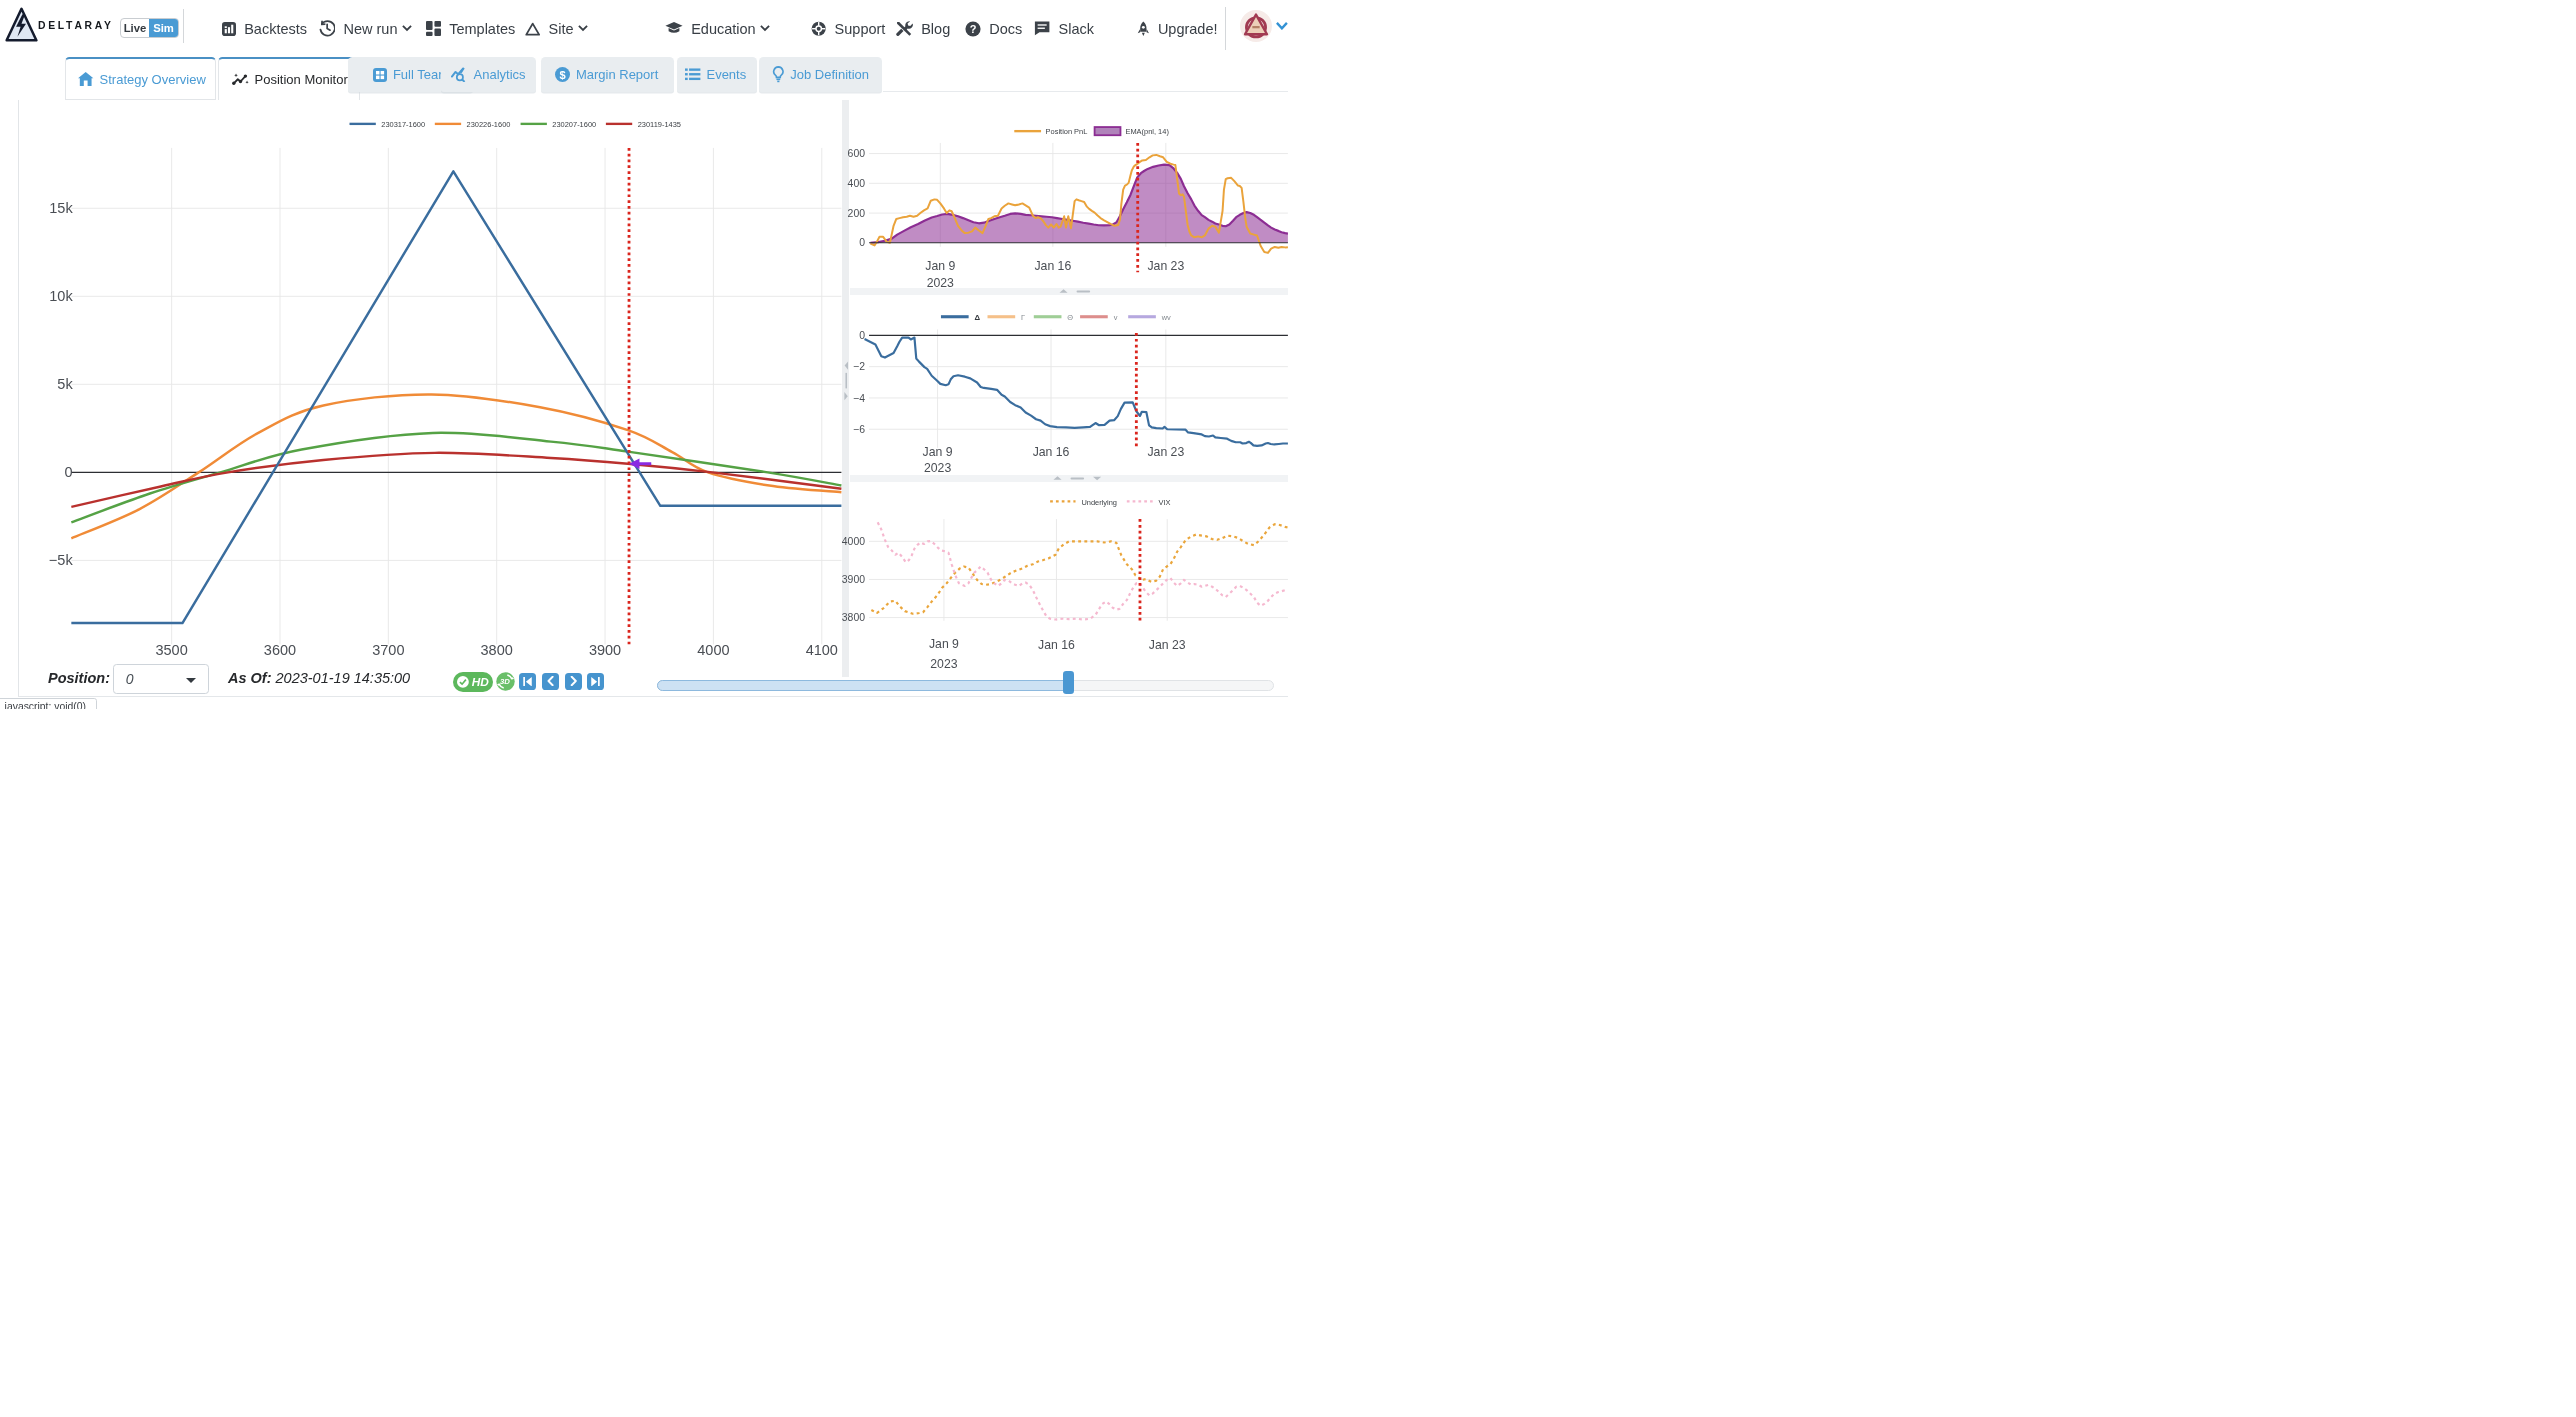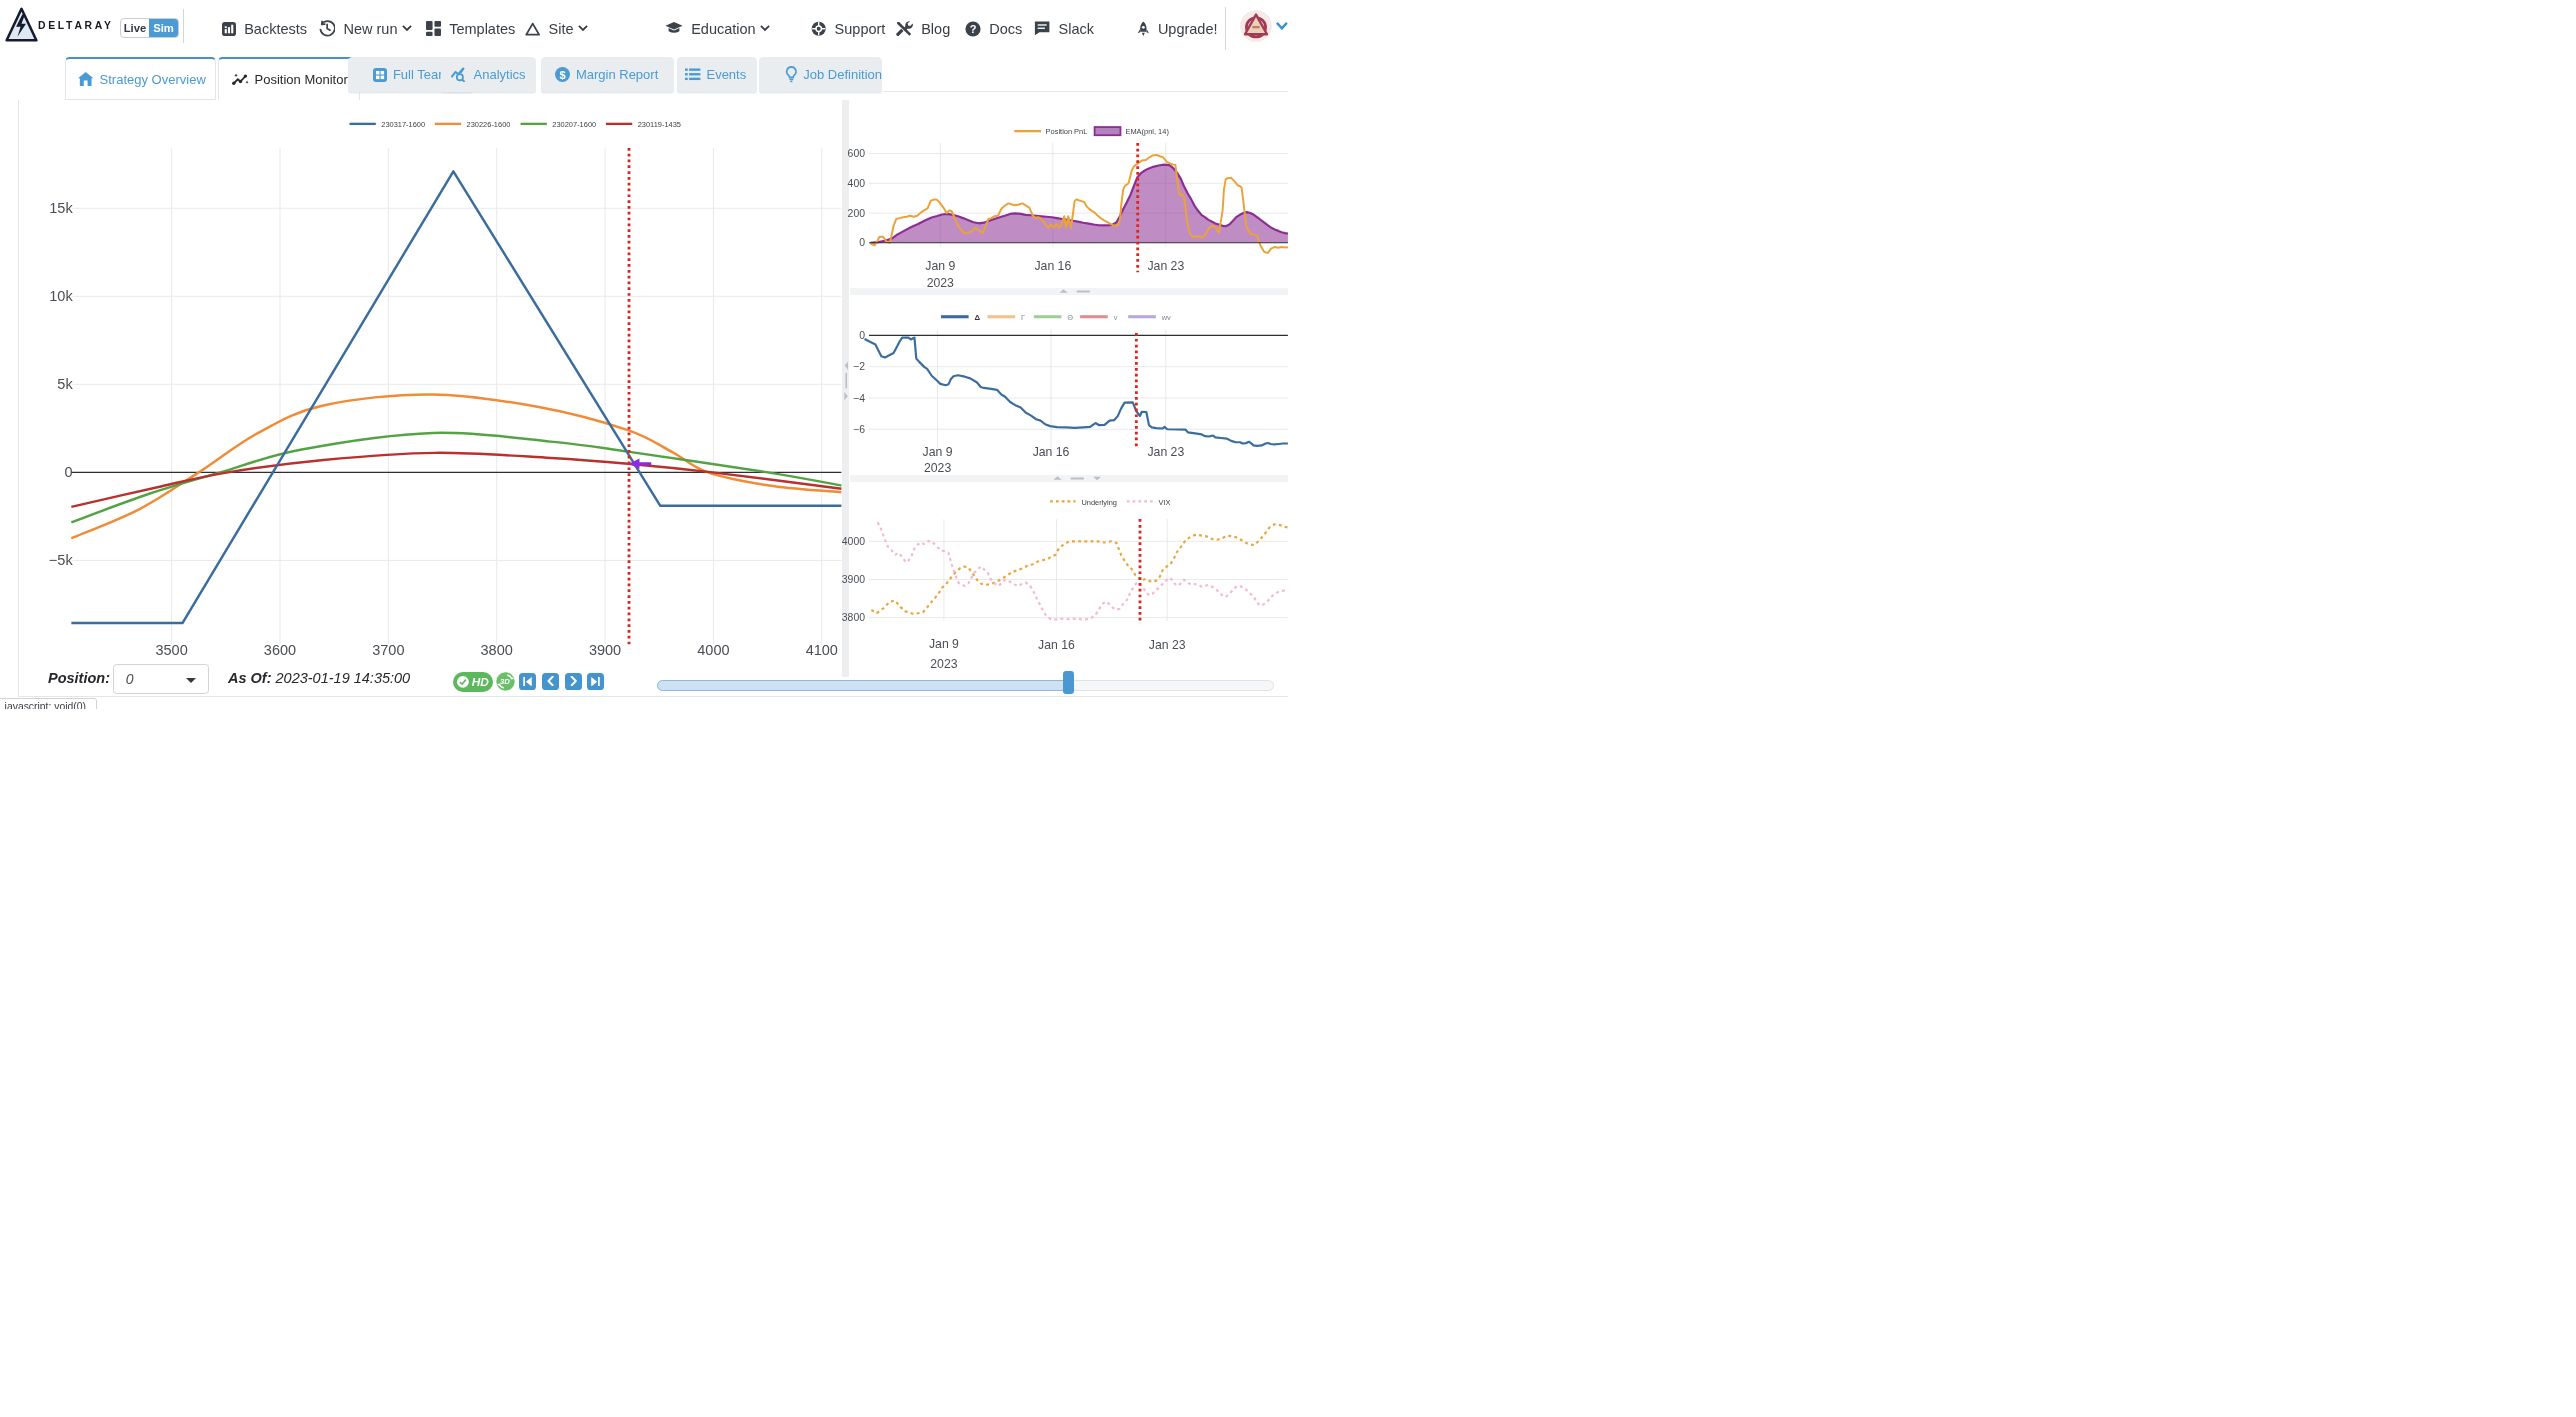--- a/index.html
+++ b/index.html
@@ -275,21 +275,21 @@
             <rect x="0" y="0.5" width="3" height="2.6"></rect>
             <rect x="4.5" y="0.5" width="12.5" height="2.6"></rect>
             <rect x="0" y="5.6" width="3" height="2.6"></rect>
             <rect x="4.5" y="5.6" width="12.5" height="2.6"></rect>
             <rect x="0" y="10.7" width="3" height="2.6"></rect>
             <rect x="4.5" y="10.7" width="12.5" height="2.6"></rect>
           </svg>
         </span>
     Events
   </div>
-  <div class="tab tab-gray" style="left:759px;width:123px;padding-left:12.7px;justify-content:flex-end;">
+  <div class="tab tab-gray" style="left:759px;width:123px;padding-left:12.7px;">
     <span class="ticon">
           <svg width="12.7" height="16.3" viewBox="0 0 14 18" fill="none" stroke="#4a9bd4" stroke-width="1.8">
             <path d="M7,1 a5.2,5.2 0 0 1 3,9.4 q-0.9,0.7 -0.9,2.1 L4.9,12.5 q0,-1.4 -0.9,-2.1 A5.2,5.2 0 0 1 7,1 Z"></path>
             <line x1="4.9" y1="14.7" x2="9.1" y2="14.7"></line>
             <line x1="5.8" y1="17" x2="8.2" y2="17"></line>
           </svg>
         </span>
     Job Definition
   </div>
 </div>

